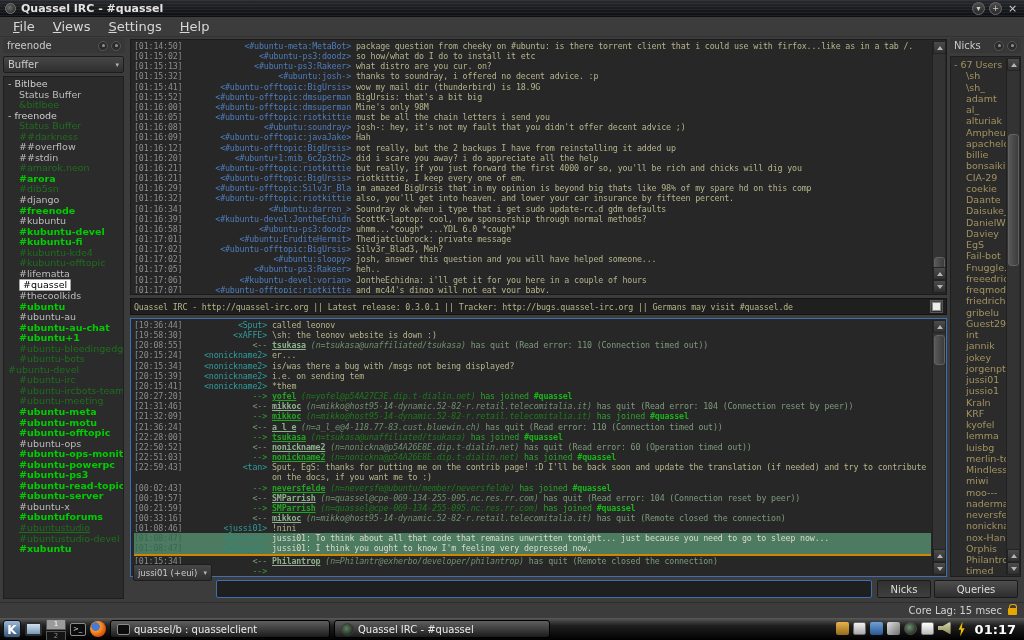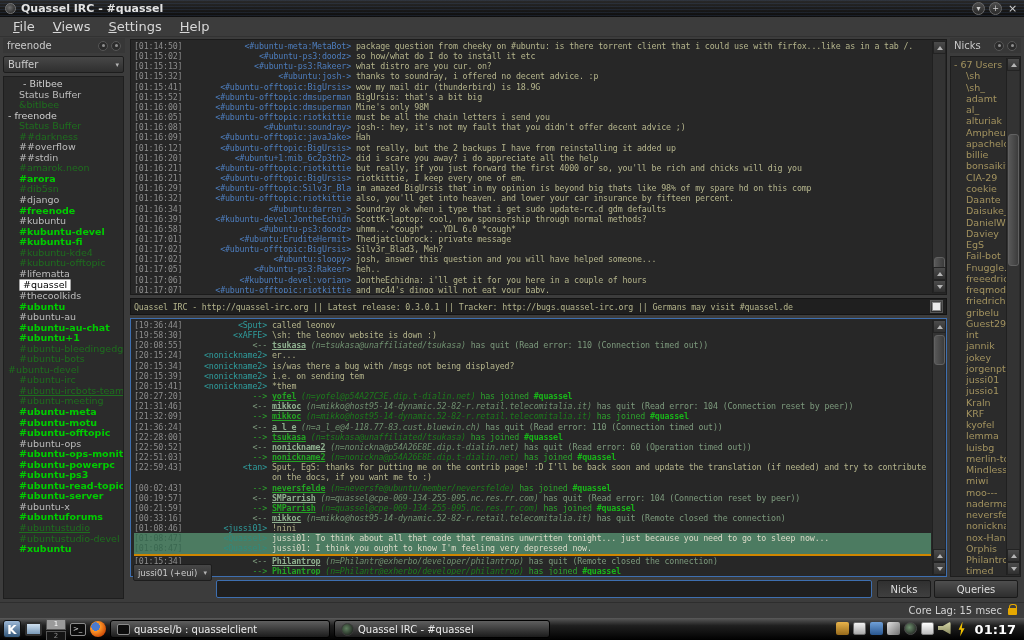--- a/index.html
+++ b/index.html
@@ -158,21 +158,21 @@
         <span class="dockbtns">
           <span class="dbtn"></span>
           <span class="dbtn"></span>
         </span>
       </div>
       <div class="combo" id="buffer-combo">
         <span>Buffer</span>
         <span class="arr">▾</span>
       </div>
       <div id="buffer-list">
-          <div class="buf parent" style="padding-left: 19px;">- Bitlbee</div>
+          <div class="buf parent" style="padding-left: 4px;">- Bitlbee</div>
           <div class="buf normal" style="padding-left: 15px;">Status Buffer</div>
           <div class="buf event" style="padding-left: 15px;">&amp;bitlbee</div>
           <div class="buf parent" style="padding-left: 4px;">- freenode</div>
           <div class="buf event" style="padding-left: 15px;">Status Buffer</div>
           <div class="buf event" style="padding-left: 15px;">##darkness</div>
           <div class="buf normal" style="padding-left: 15px;">##overflow</div>
           <div class="buf normal" style="padding-left: 15px;">##stdin</div>
           <div class="buf event" style="padding-left: 15px;">#amarok.neon</div>
           <div class="buf activity" style="padding-left: 15px;">#arora</div>
           <div class="buf event" style="padding-left: 15px;">#dib5sn</div>
@@ -187,21 +187,21 @@
           <div class="buf selected" style="padding-left: 15px;"><span class="sel">#quassel</span></div>
           <div class="buf normal" style="padding-left: 15px;">#thecoolkids</div>
           <div class="buf activity" style="padding-left: 15px;">#ubuntu</div>
           <div class="buf normal" style="padding-left: 15px;">#ubuntu-au</div>
           <div class="buf activity" style="padding-left: 15px;">#ubuntu-au-chat</div>
           <div class="buf activity" style="padding-left: 15px;">#ubuntu+1</div>
           <div class="buf event" style="padding-left: 15px;">#ubuntu-bleedingedge</div>
           <div class="buf event" style="padding-left: 15px;">#ubuntu-bots</div>
           <div class="buf event" style="padding-left: 4px;">#ubuntu-devel</div>
           <div class="buf event" style="padding-left: 15px;">#ubuntu-irc</div>
-          <div class="buf event" style="padding-left: 15px; text-decoration: underline;">#ubuntu-ircbots-team</div>
+          <div class="buf event" style="padding-left: 15px;">#ubuntu-ircbots-team</div>
           <div class="buf event" style="padding-left: 15px;">#ubuntu-meeting</div>
           <div class="buf activity" style="padding-left: 15px;">#ubuntu-meta</div>
           <div class="buf activity" style="padding-left: 15px;">#ubuntu-motu</div>
           <div class="buf activity" style="padding-left: 15px;">#ubuntu-offtopic</div>
           <div class="buf normal" style="padding-left: 15px;">#ubuntu-ops</div>
           <div class="buf activity" style="padding-left: 15px;">#ubuntu-ops-monitor</div>
           <div class="buf activity" style="padding-left: 15px;">#ubuntu-powerpc</div>
           <div class="buf activity" style="padding-left: 15px;">#ubuntu-ps3</div>
           <div class="buf activity" style="padding-left: 15px;">#ubuntu-read-topic</div>
           <div class="buf activity" style="padding-left: 15px;">#ubuntu-server</div>
@@ -472,21 +472,20 @@
               <span class="hlmsg wrap">jussi01: I think you ought to know I'm feeling very depressed now.</span>
             </div>
             <div class="qrow">
               <span class="ts">[01:15:34]</span>
               <span class="aq snd2">&lt;--</span>
               <span class="wrap"><span class="qn">Philantrop</span> <span class="qh">(n=Philantr@exherbo/developer/philantrop)</span> <span class="qm">has quit (Remote closed the connection)</span></span>
             </div>
             <div class="qrow">
               <span class="ts">[01:16:03]</span>
               <span class="aj snd2">--&gt;</span>
-              <span class="wrap"><span class="jn">Philantrop</span> <span class="jh">(n=Philantr@exherbo/developer/philantrop)</span> <span class="jm">has joined</span> <span class="jt">#quassel</span></span>
             </div>
           </div>
         <div class="sb">
           <div class="sba" style="top:0">
               <span class="tri-up"></span>
             </div>
           <div class="thumb" style="top:15px;height:30px"></div>
           <div class="sba" style="bottom:13px">
               <span class="tri-up"></span>
             </div>

